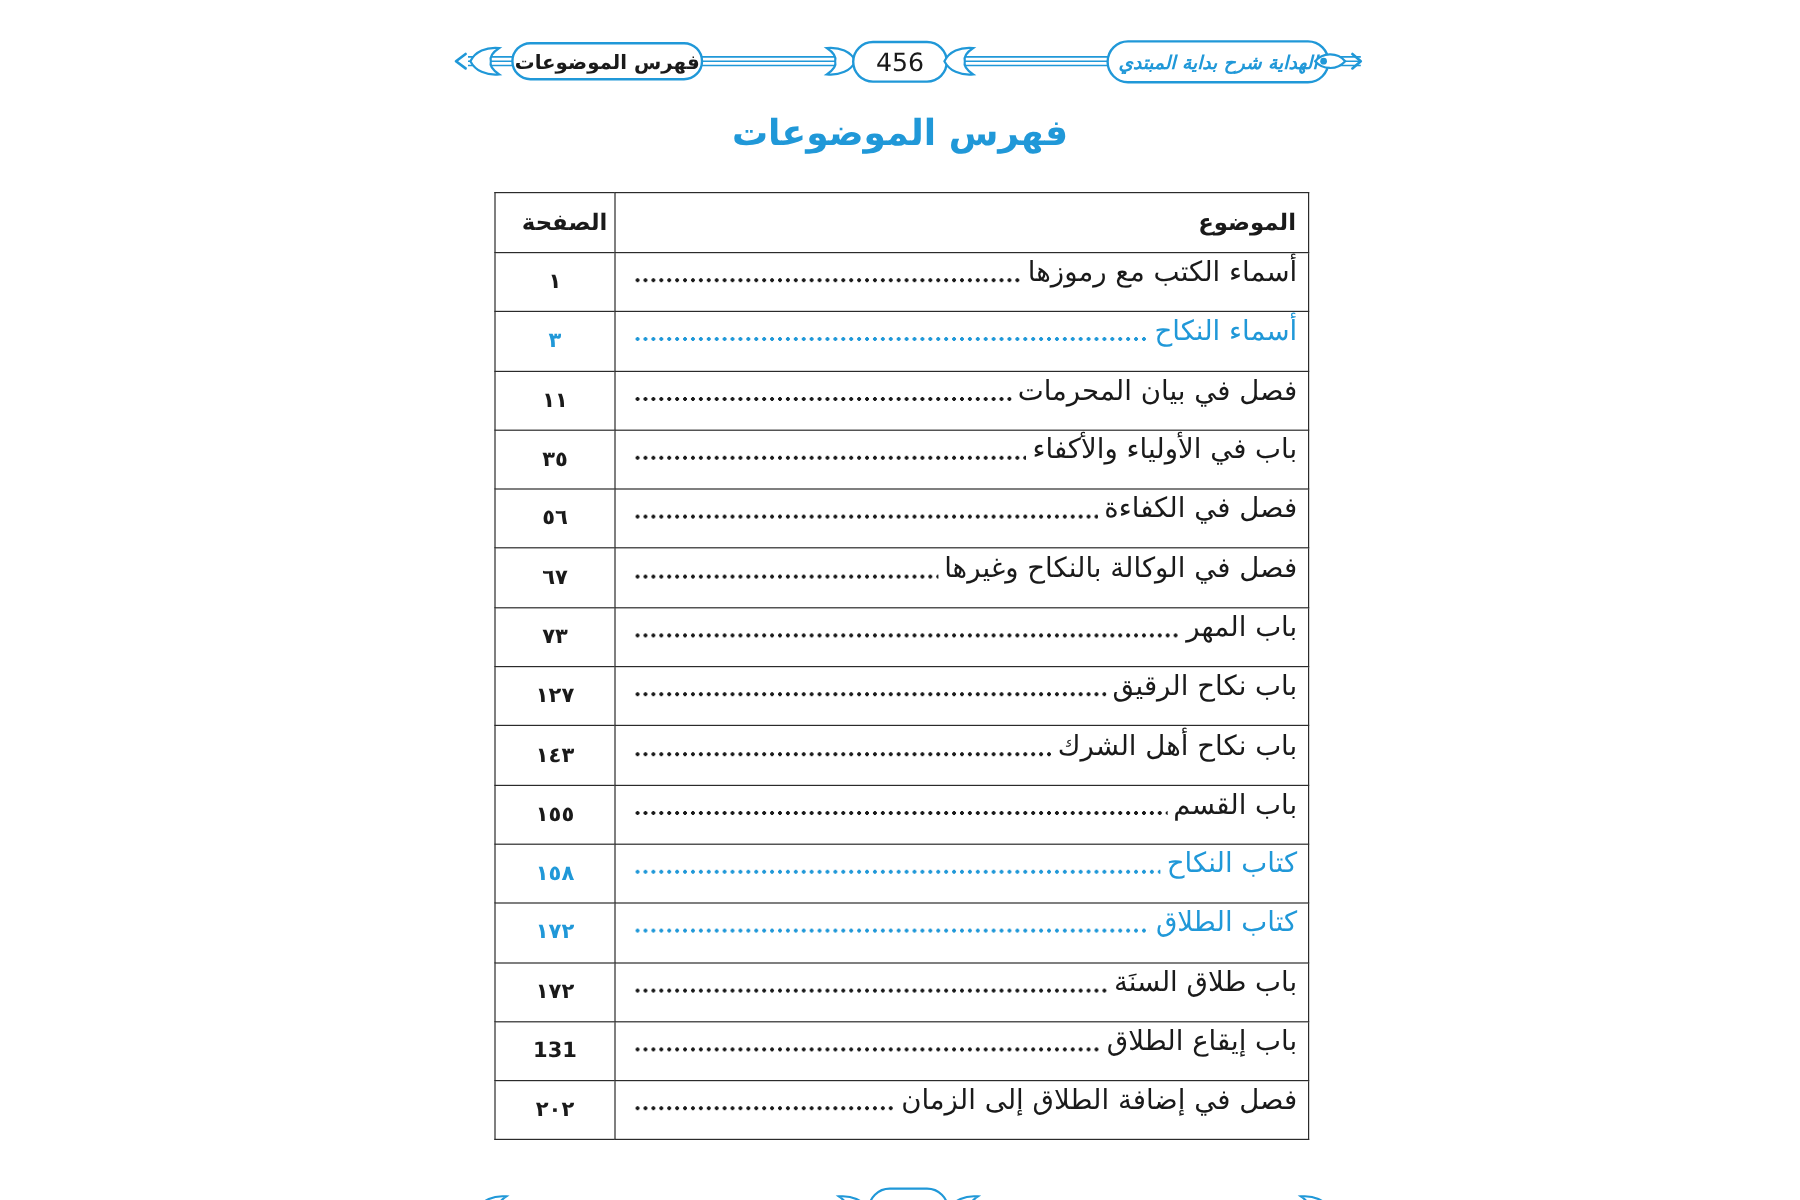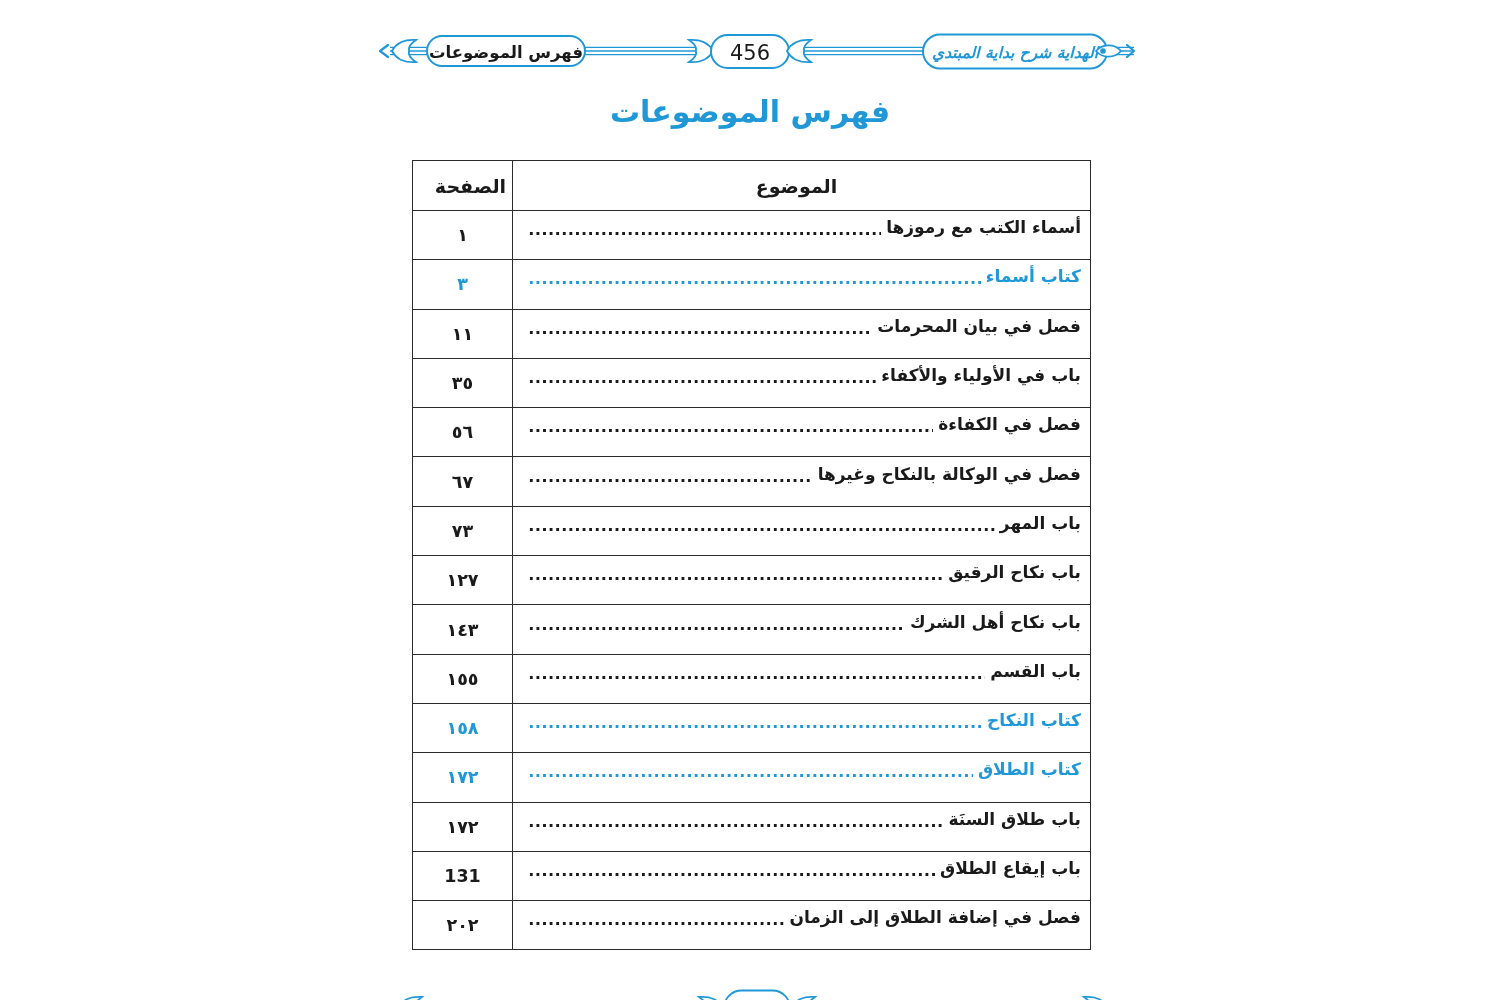--- a/index.html
+++ b/index.html
@@ -41,26 +41,26 @@
     direction:rtl;
   }
 
   
   .toc{position:absolute;top:128px;left:412px;direction:rtl;}
   table{border-collapse:collapse;table-layout:fixed;width:678px;background:#fff;}
   col.c-topic{width:578px;}
   col.c-page{width:100px;}
   th,td{border:1.3px solid var(--line);}
   th{height:50px;font-size:19px;font-weight:bold;color:var(--ink);vertical-align:middle;}
-  th.topic{text-align:center;padding-right:10px;}
+  th.topic{text-align:right;padding-right:10px;}
   th.pnum{text-align:center;padding-left:16px;}
   tbody td{height:49.3px;vertical-align:middle;}
   tbody tr{color:var(--ink);}
   tbody tr.hl{color:var(--accent);}
-  td.topic{padding:0 9px 16px 13px;font-size:17px;font-weight:bold;}
+  td.topic{padding:0 9px 16px 13px;font-size:23px;font-weight:normal;}
   td.topic .cellflex{display:flex;align-items:center;height:100%;}
   td.topic .t{white-space:nowrap;color:currentColor;}
   .dots{
     flex:1;height:5px;margin-top:13px;margin-right:5px;margin-left:2px;
     background-image:radial-gradient(circle,currentColor 1.4px,transparent 1.8px);
     background-size:6.6px 5px;background-repeat:repeat-x;background-position:0 50%;
   }
   td.pnum{text-align:center;font-size:17.5px;font-weight:bold;color:currentColor;}
 </style>
 </head>
@@ -119,21 +119,21 @@
         <span class="t">أسماء الكتب مع رموزها</span>
         <span class="dots"></span>
       </div>
     </td>
     <td class="pnum">١</td>
   </tr>
 
   <tr class="hl">
     <td class="topic">
       <div class="cellflex">
-        <span class="t">كتاب أسماء</span>
+        <span class="t">أسماء النكاح</span>
         <span class="dots"></span>
       </div>
     </td>
     <td class="pnum">٣</td>
   </tr>
 
   <tr>
     <td class="topic">
       <div class="cellflex">
         <span class="t">فصل في بيان المحرمات</span>

